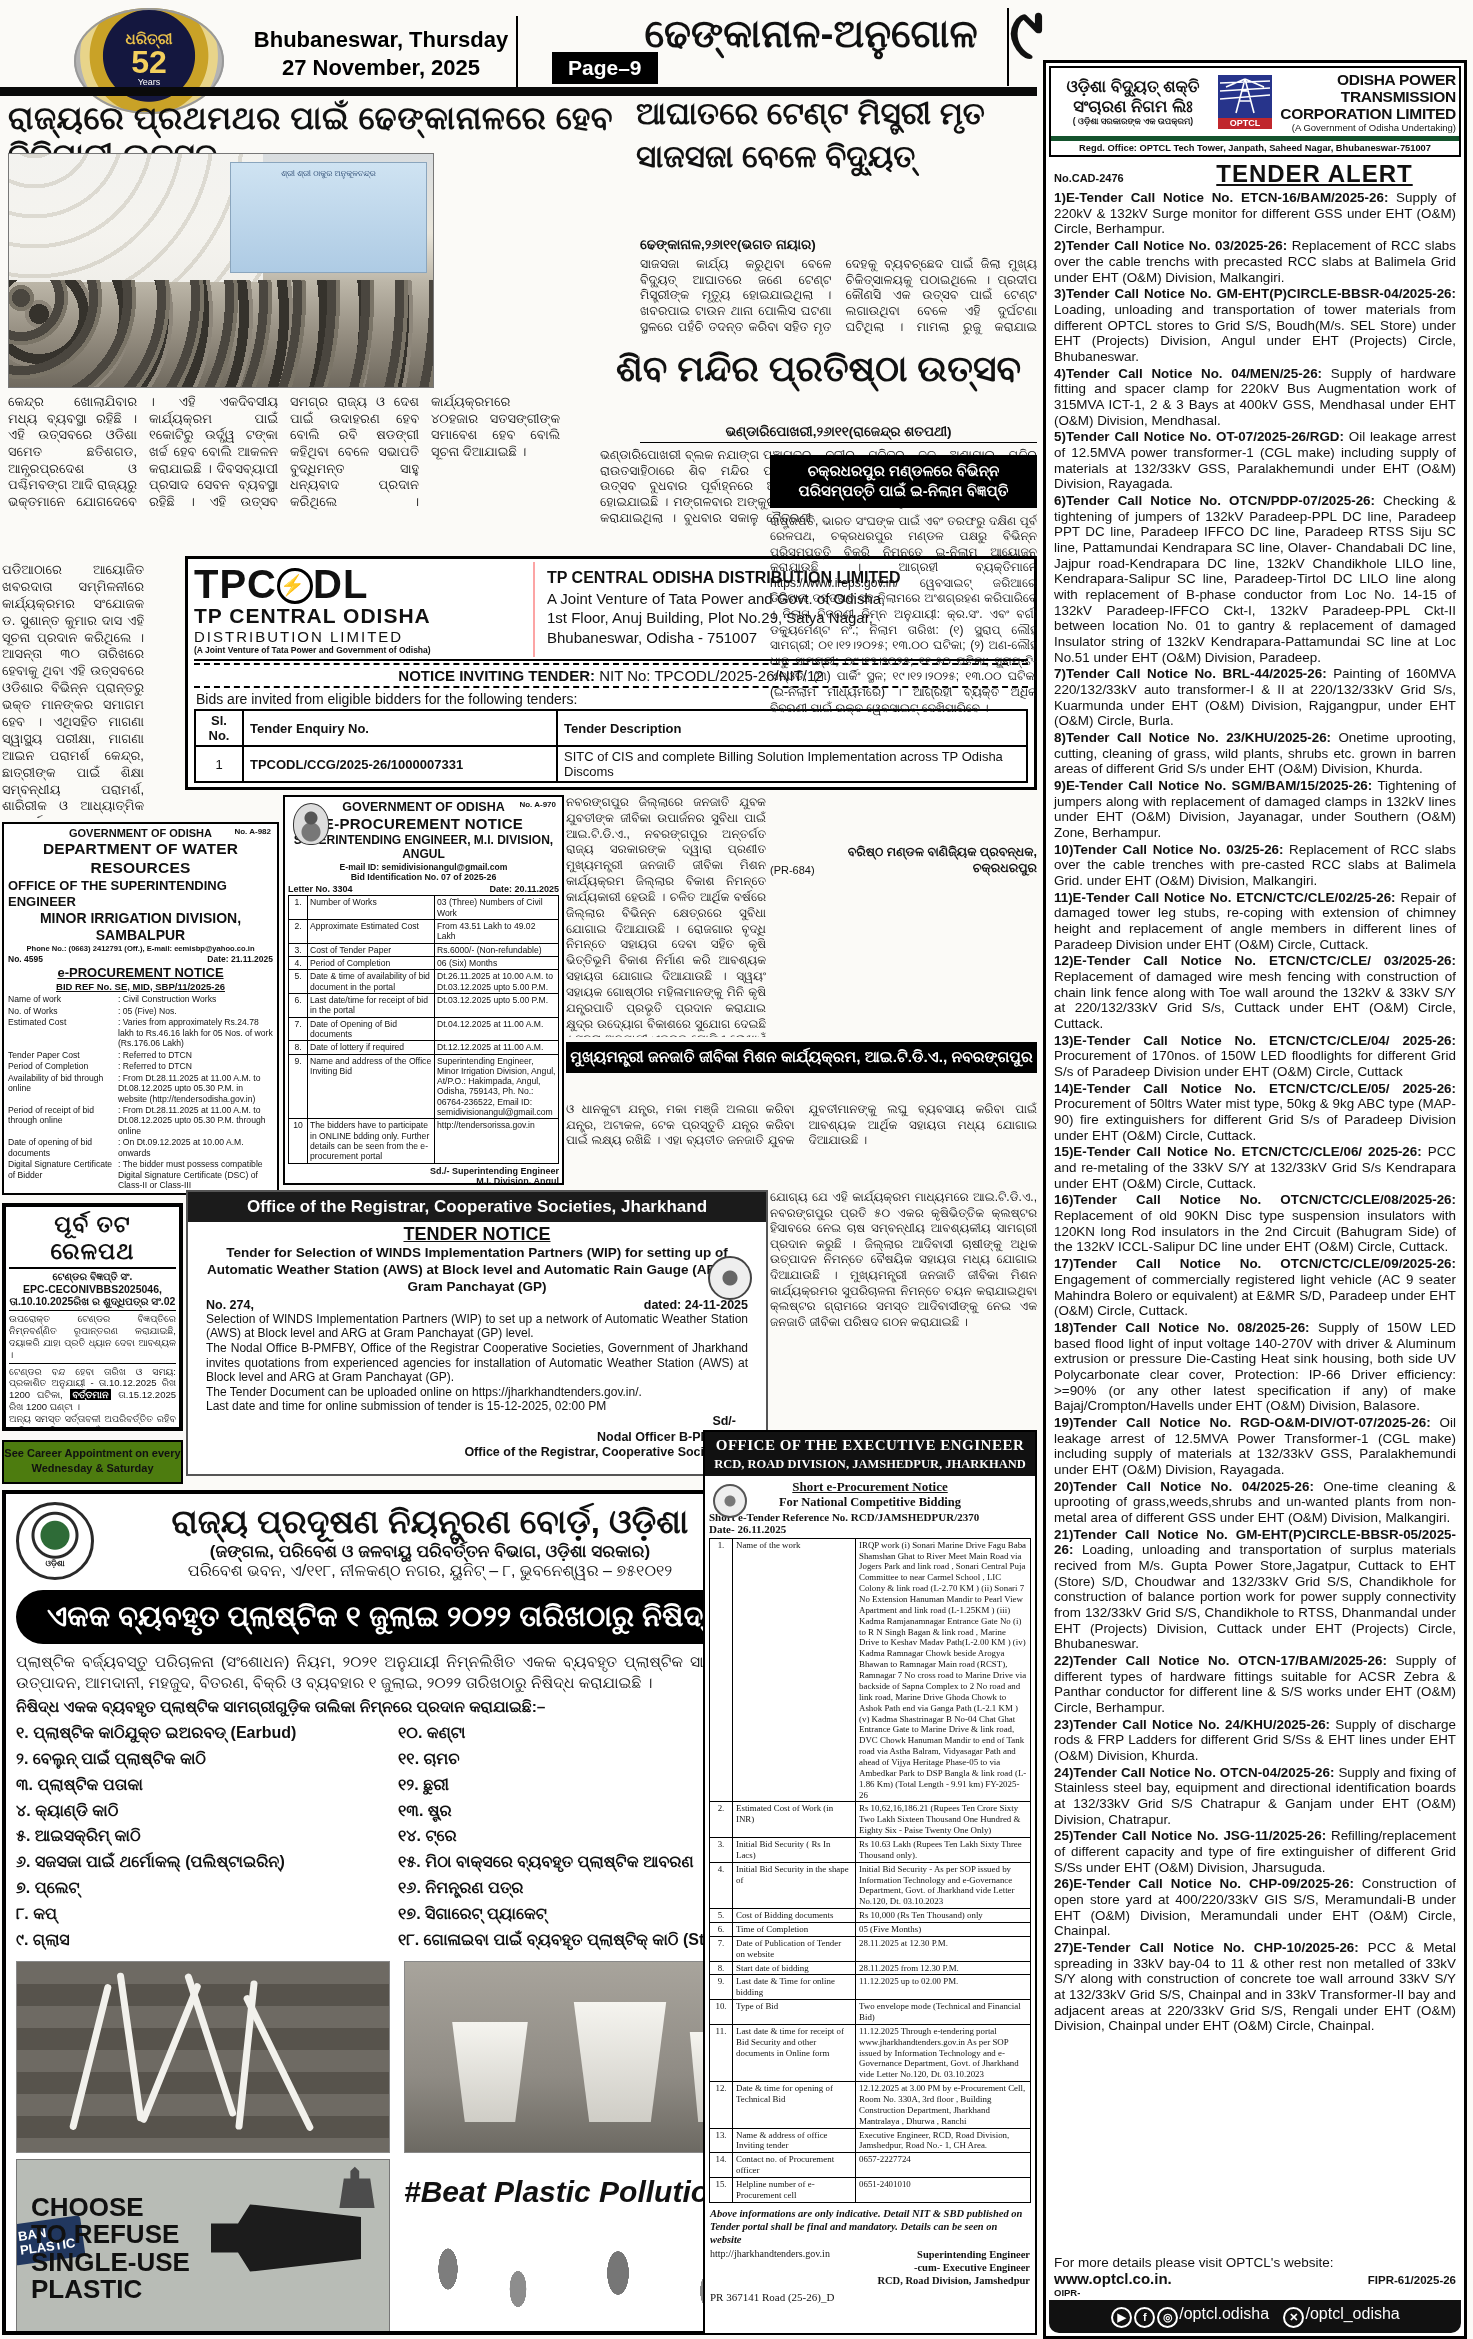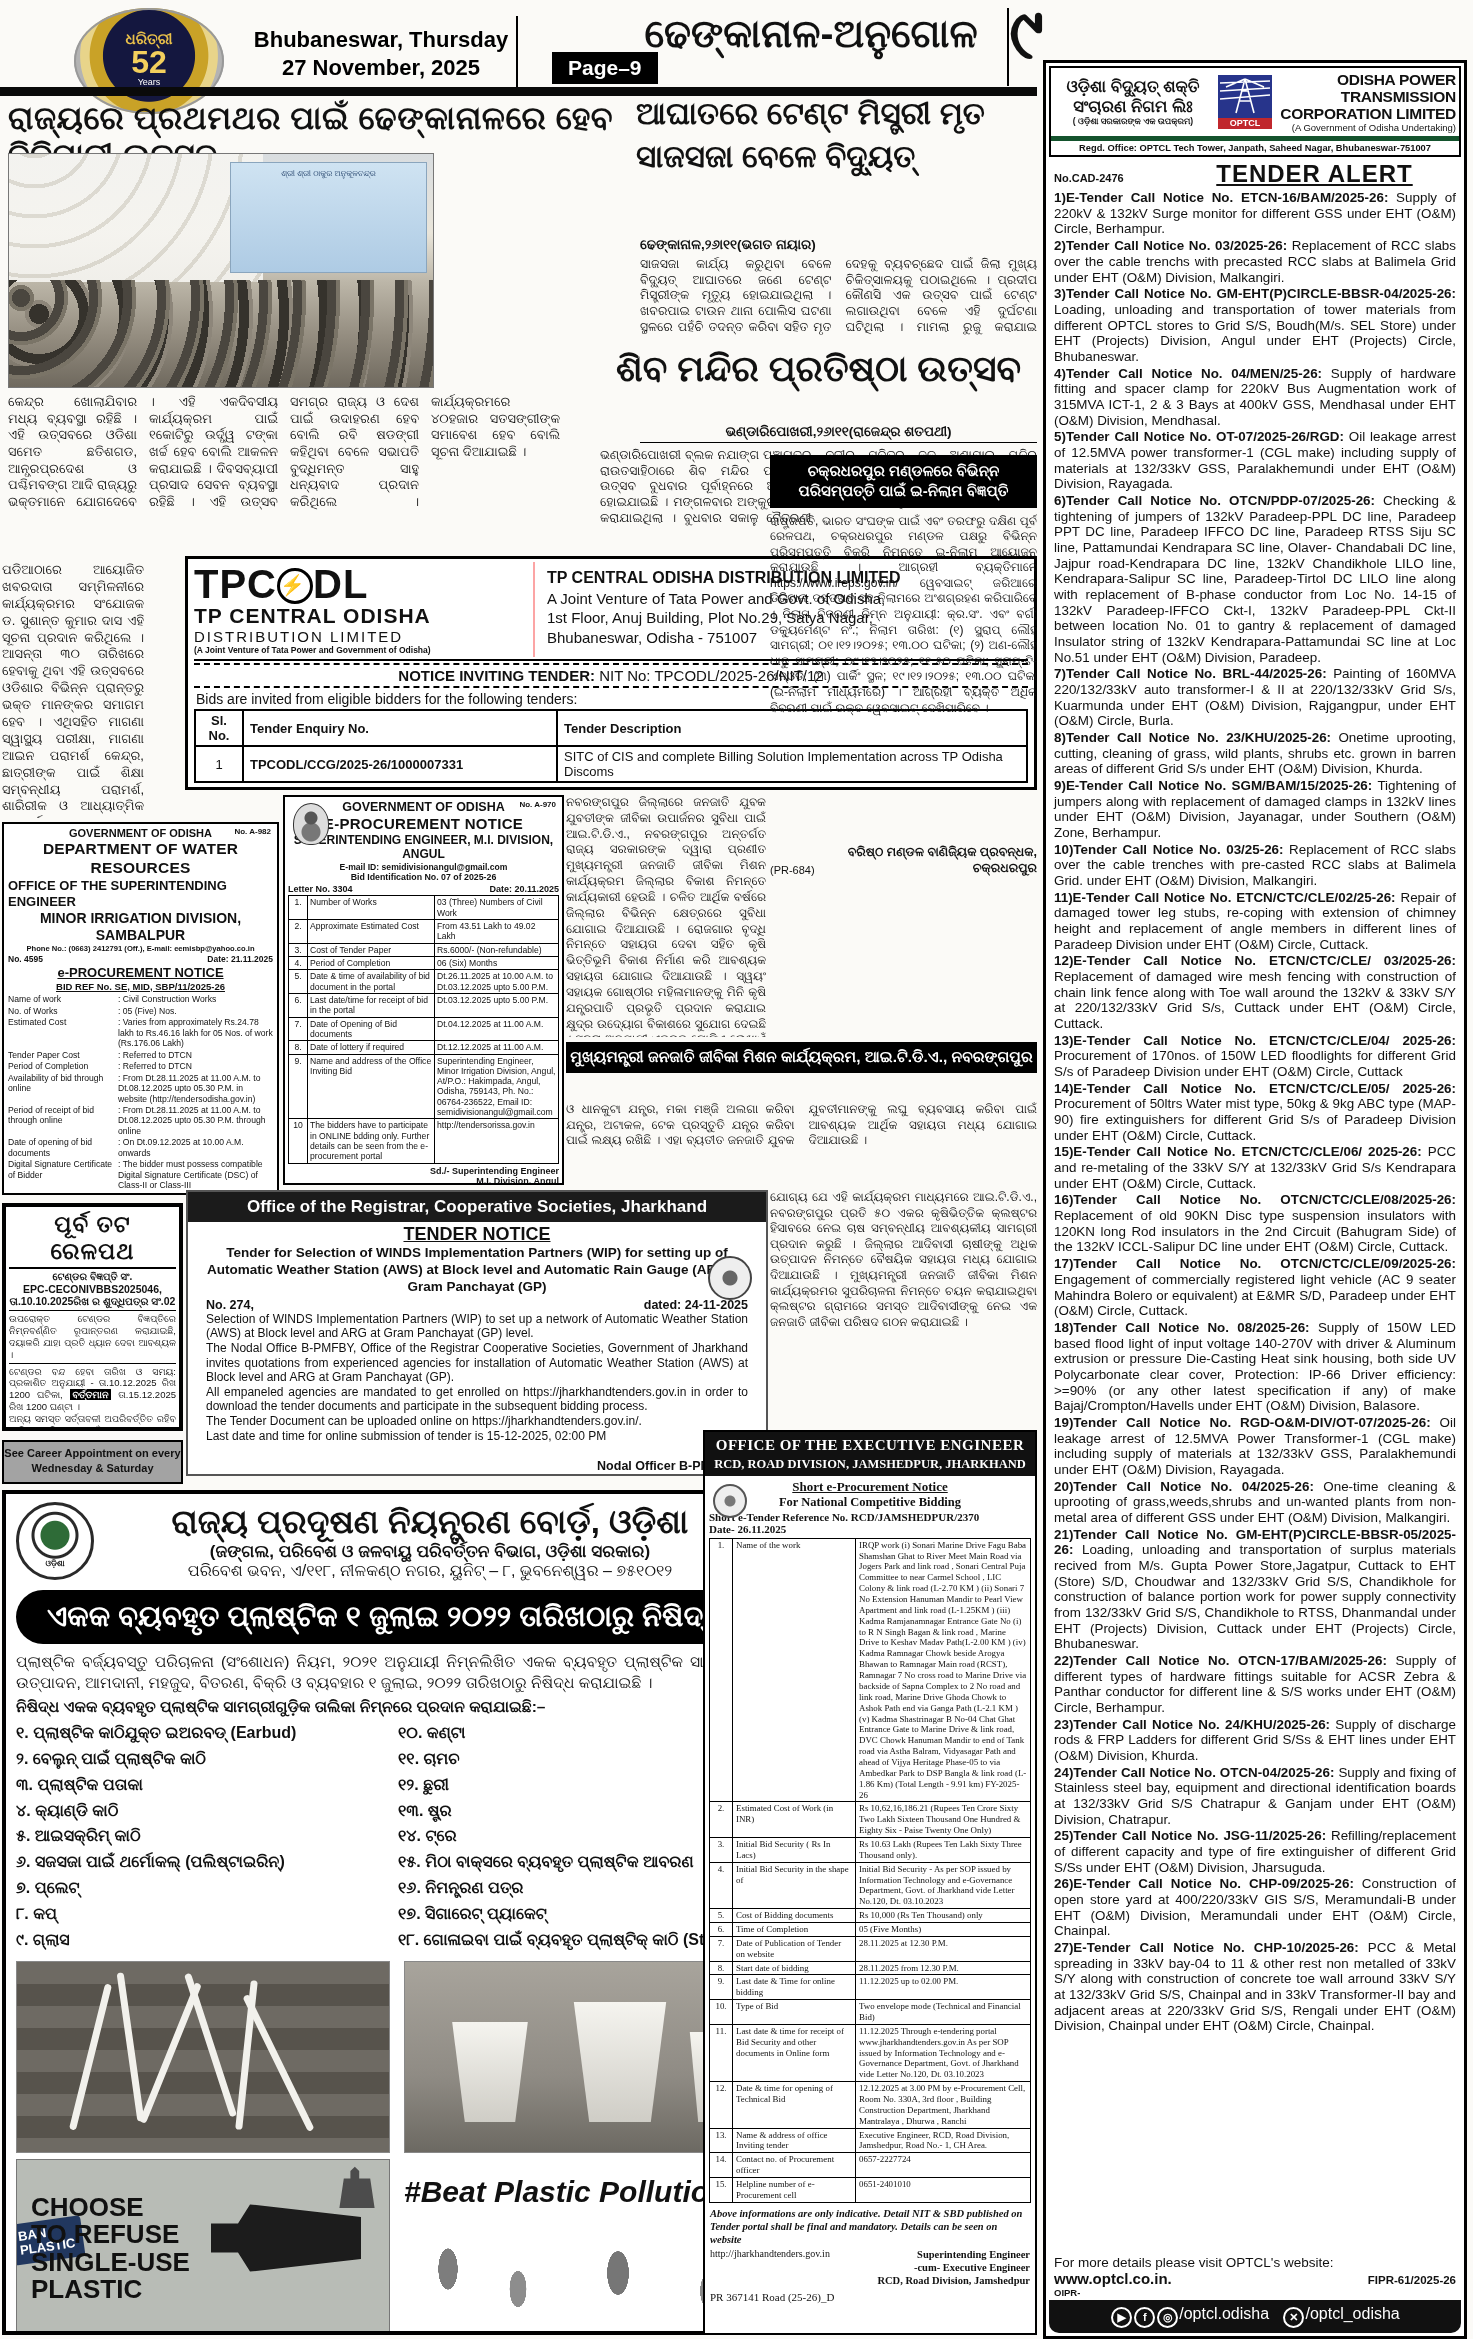--- a/index.html
+++ b/index.html
@@ -97,21 +97,21 @@
   #railway{left:2px;top:1203px;width:181px;height:228px;border:4px solid #000;background:#fff;
      box-sizing:border-box;padding:2px 3px;font-size:9.5px;overflow:hidden;}
   .r-title{text-align:center;font-size:23px;font-weight:bold;letter-spacing:1px;border-bottom:2px solid #000;padding:2px 0;}
   .r-sub{text-align:center;font-weight:bold;font-size:10px;margin-top:2px;}
   .r-ref{text-align:center;font-weight:bold;font-size:10.5px;}
   .r-hr{border-top:1.5px solid #000;margin:2px 0;}
   .r-p{text-align:justify;line-height:1.25;}
   .r-hl{background:#000;color:#fff;padding:0 3px;font-weight:bold;}
   
   #career{left:2px;top:1440px;width:181px;height:44px;border:2px solid #000;box-sizing:border-box;
-     text-align:center;font-size:11px;font-weight:bold;padding-top:4px;background:#a3a3a3;line-height:1.4;}
+     text-align:center;font-size:11px;font-weight:bold;padding-top:4px;background:#4d7c0f;line-height:1.4;}
   
   #angul{left:283px;top:795px;width:281px;height:390px;border:2px solid #000;background:#fff;
      padding:3px;box-sizing:border-box;font-size:8.6px;line-height:1.2;overflow:hidden;}
   .a-emblem{position:absolute;left:8px;top:6px;width:34px;height:40px;border:1.5px solid #333;border-radius:50% 50% 45% 45%;
      background:radial-gradient(circle at 50% 35%,#555 0 6px,transparent 7px),radial-gradient(circle at 50% 70%,#777 0 9px,#ddd 10px);}
   .a-gov{text-align:center;font-weight:bold;font-size:12.5px;}
   .a-no{position:absolute;right:6px;top:3px;font-size:8px;font-weight:bold;}
   .a-title{text-align:center;font-weight:bold;font-size:15px;letter-spacing:.3px;}
   .a-off{text-align:center;font-weight:bold;font-size:12px;}
   .a-email{text-align:center;font-weight:bold;font-size:8.6px;}
@@ -494,21 +494,20 @@
   <div class="rg-bar">Office of the Registrar, Cooperative Societies, Jharkhand</div>
   <div class="rg-emblem"></div>
   <div class="rg-title">TENDER NOTICE</div>
   <div class="rg-sub">Tender for Selection of WINDS Implementation Partners (WIP) for setting up of Automatic Weather Station (AWS) at Block level and Automatic Rain Gauge (ARG) at Gram Panchayat (GP)</div>
   <div class="rg-no">
       <span>No.    274,</span>
       <span>dated:     24-11-2025</span>
     </div>
   <div class="rg-p">Selection of WINDS Implementation Partners (WIP) to set up a network of Automatic Weather Station (AWS) at Block level and ARG at Gram Panchayat (GP) level.</div>
   <div class="rg-p">The Nodal Office B-PMFBY, Office of the Registrar Cooperative Societies, Government of Jharkhand invites quotations from experienced agencies for installation of Automatic Weather Station (AWS) at Block level and ARG at Gram Panchayat (GP).</div>
-  <div class="rg-p">All empaneled agencies are mandated to get enrolled on https://jharkhandtenders.gov.in in order to download the tender documents and participate in the subsequent bidding process.</div>
   <div class="rg-p">The Tender Document can be uploaded online on https://jharkhandtenders.gov.in/.</div>
   <div class="rg-p">Last date and time for online submission of tender is 15-12-2025, 02:00 PM</div>
   <div class="rg-sign">
     <span>Sd/-</span><br>
     <span>Nodal Officer B-PMFBY</span><br>
     <span>Office of the Registrar, Cooperative Societies,</span><br>
     
   </div>
 
 </div>

